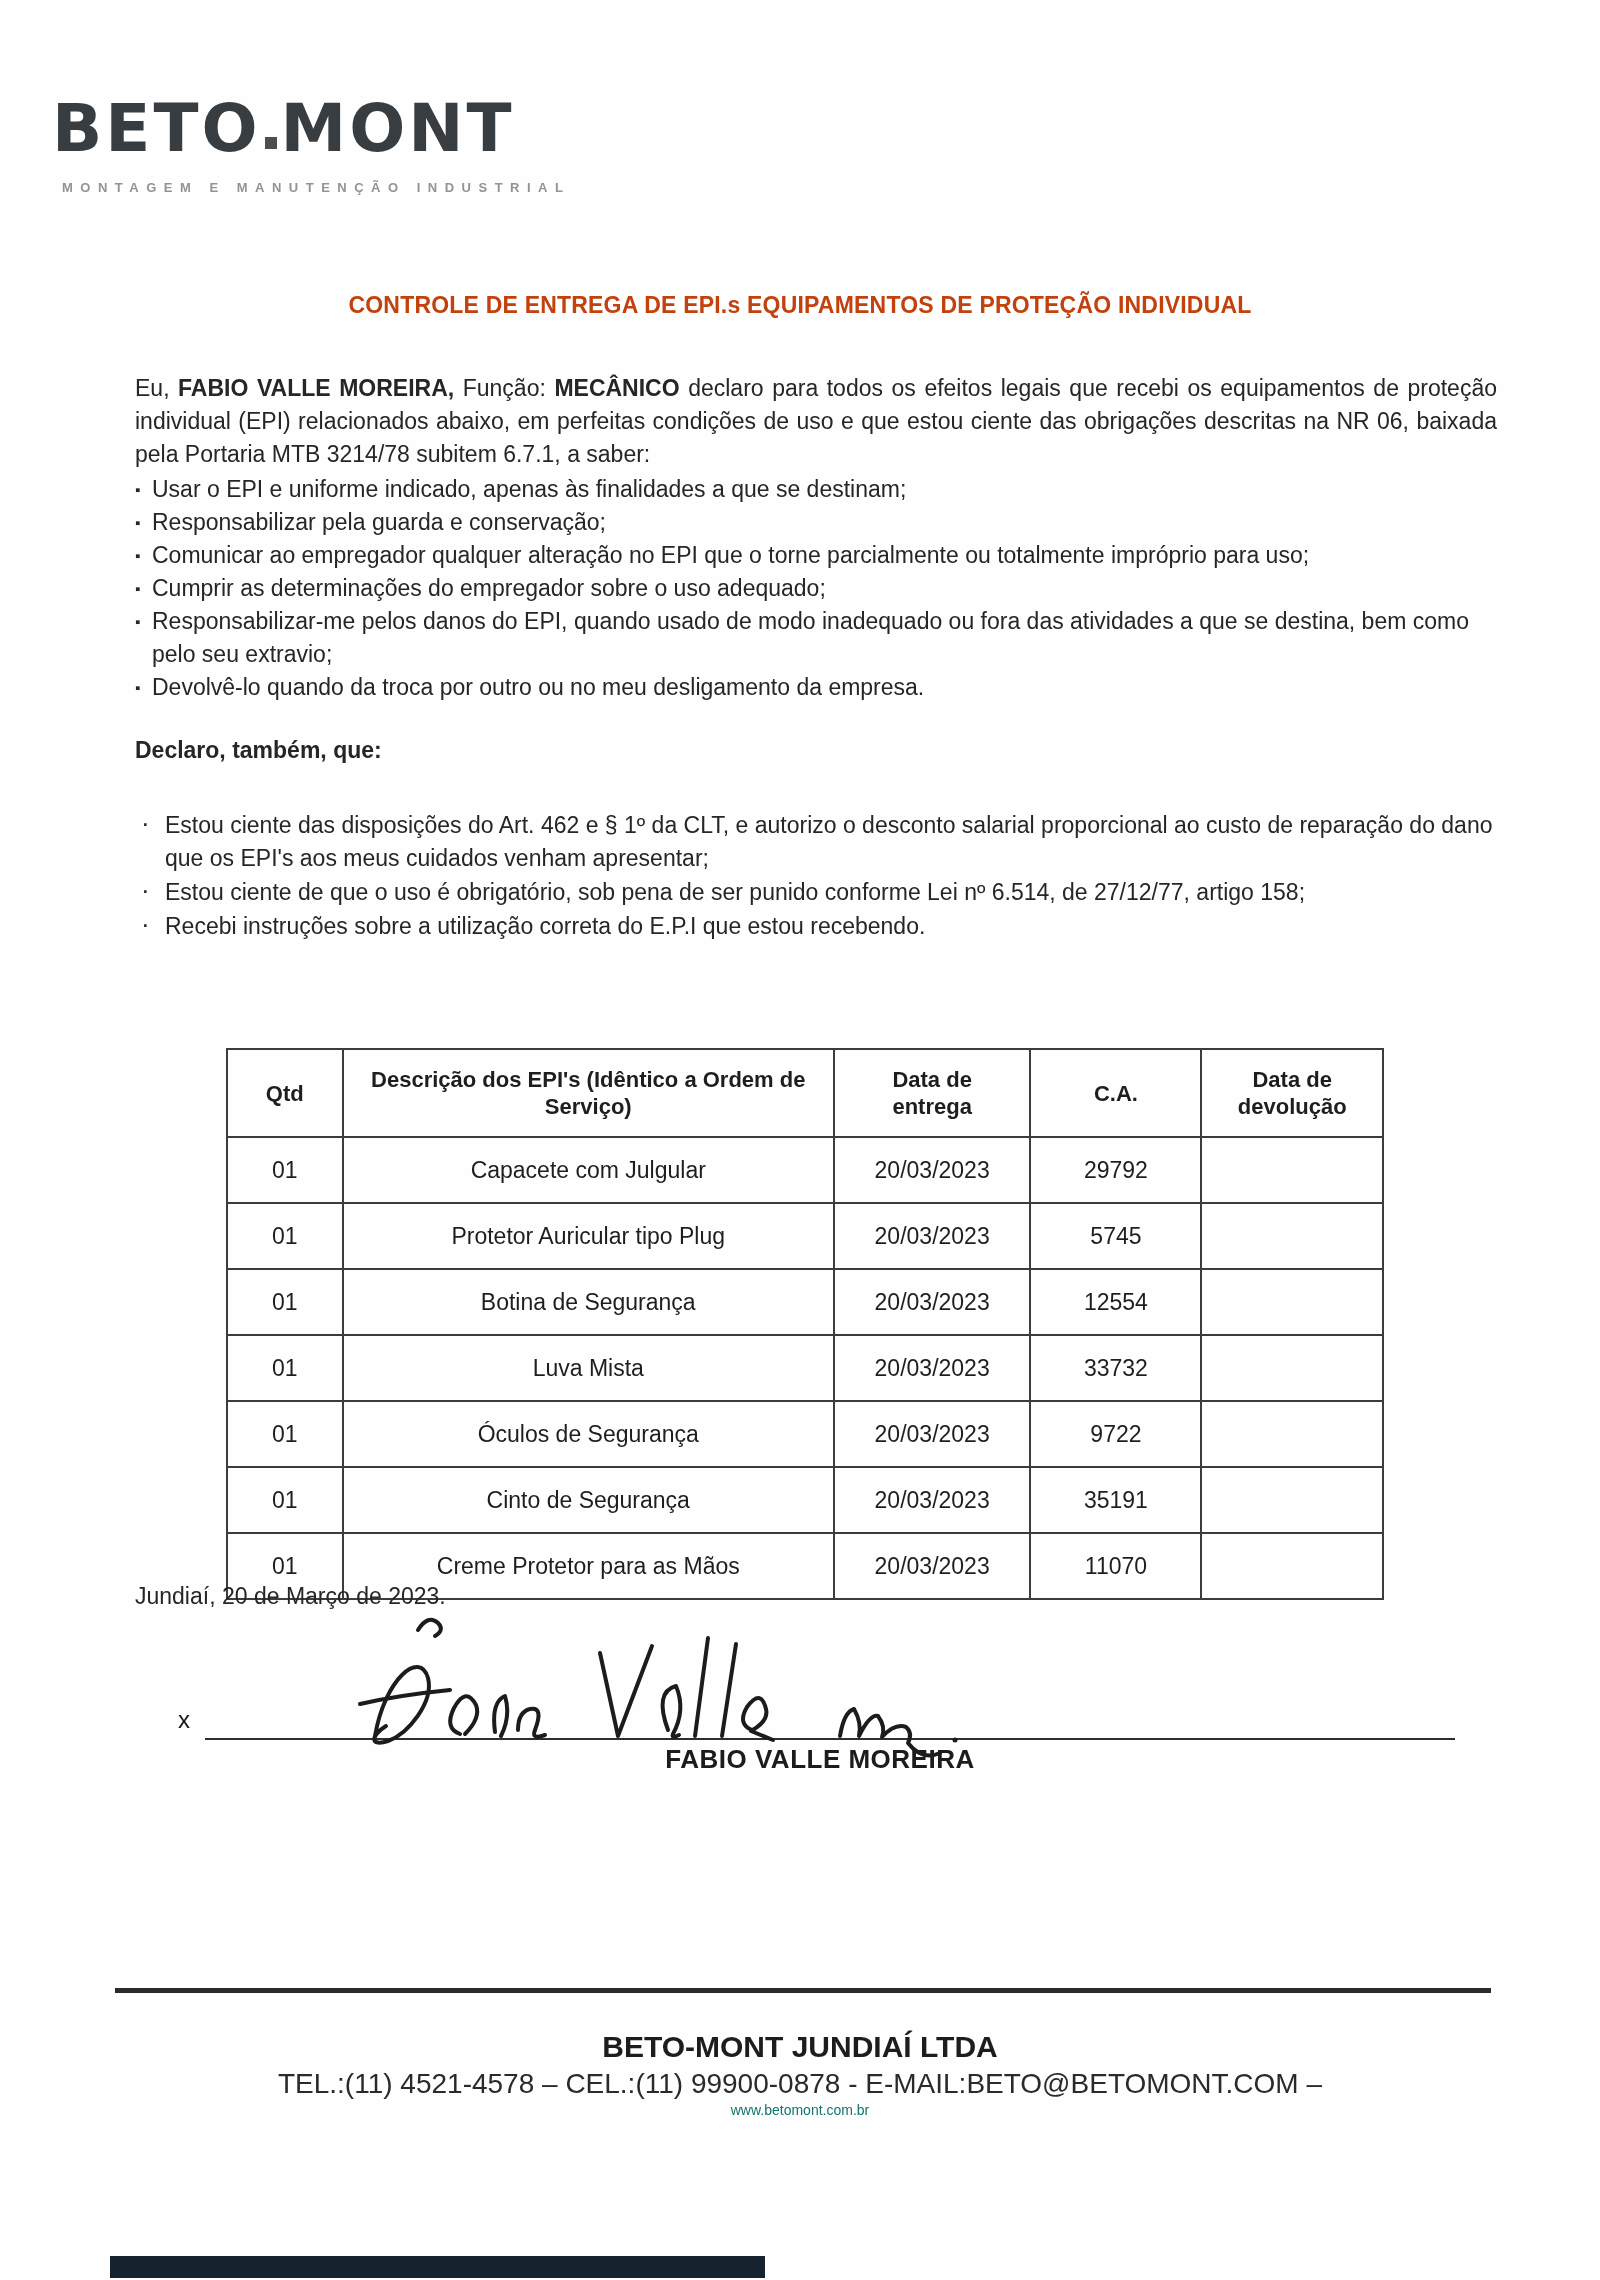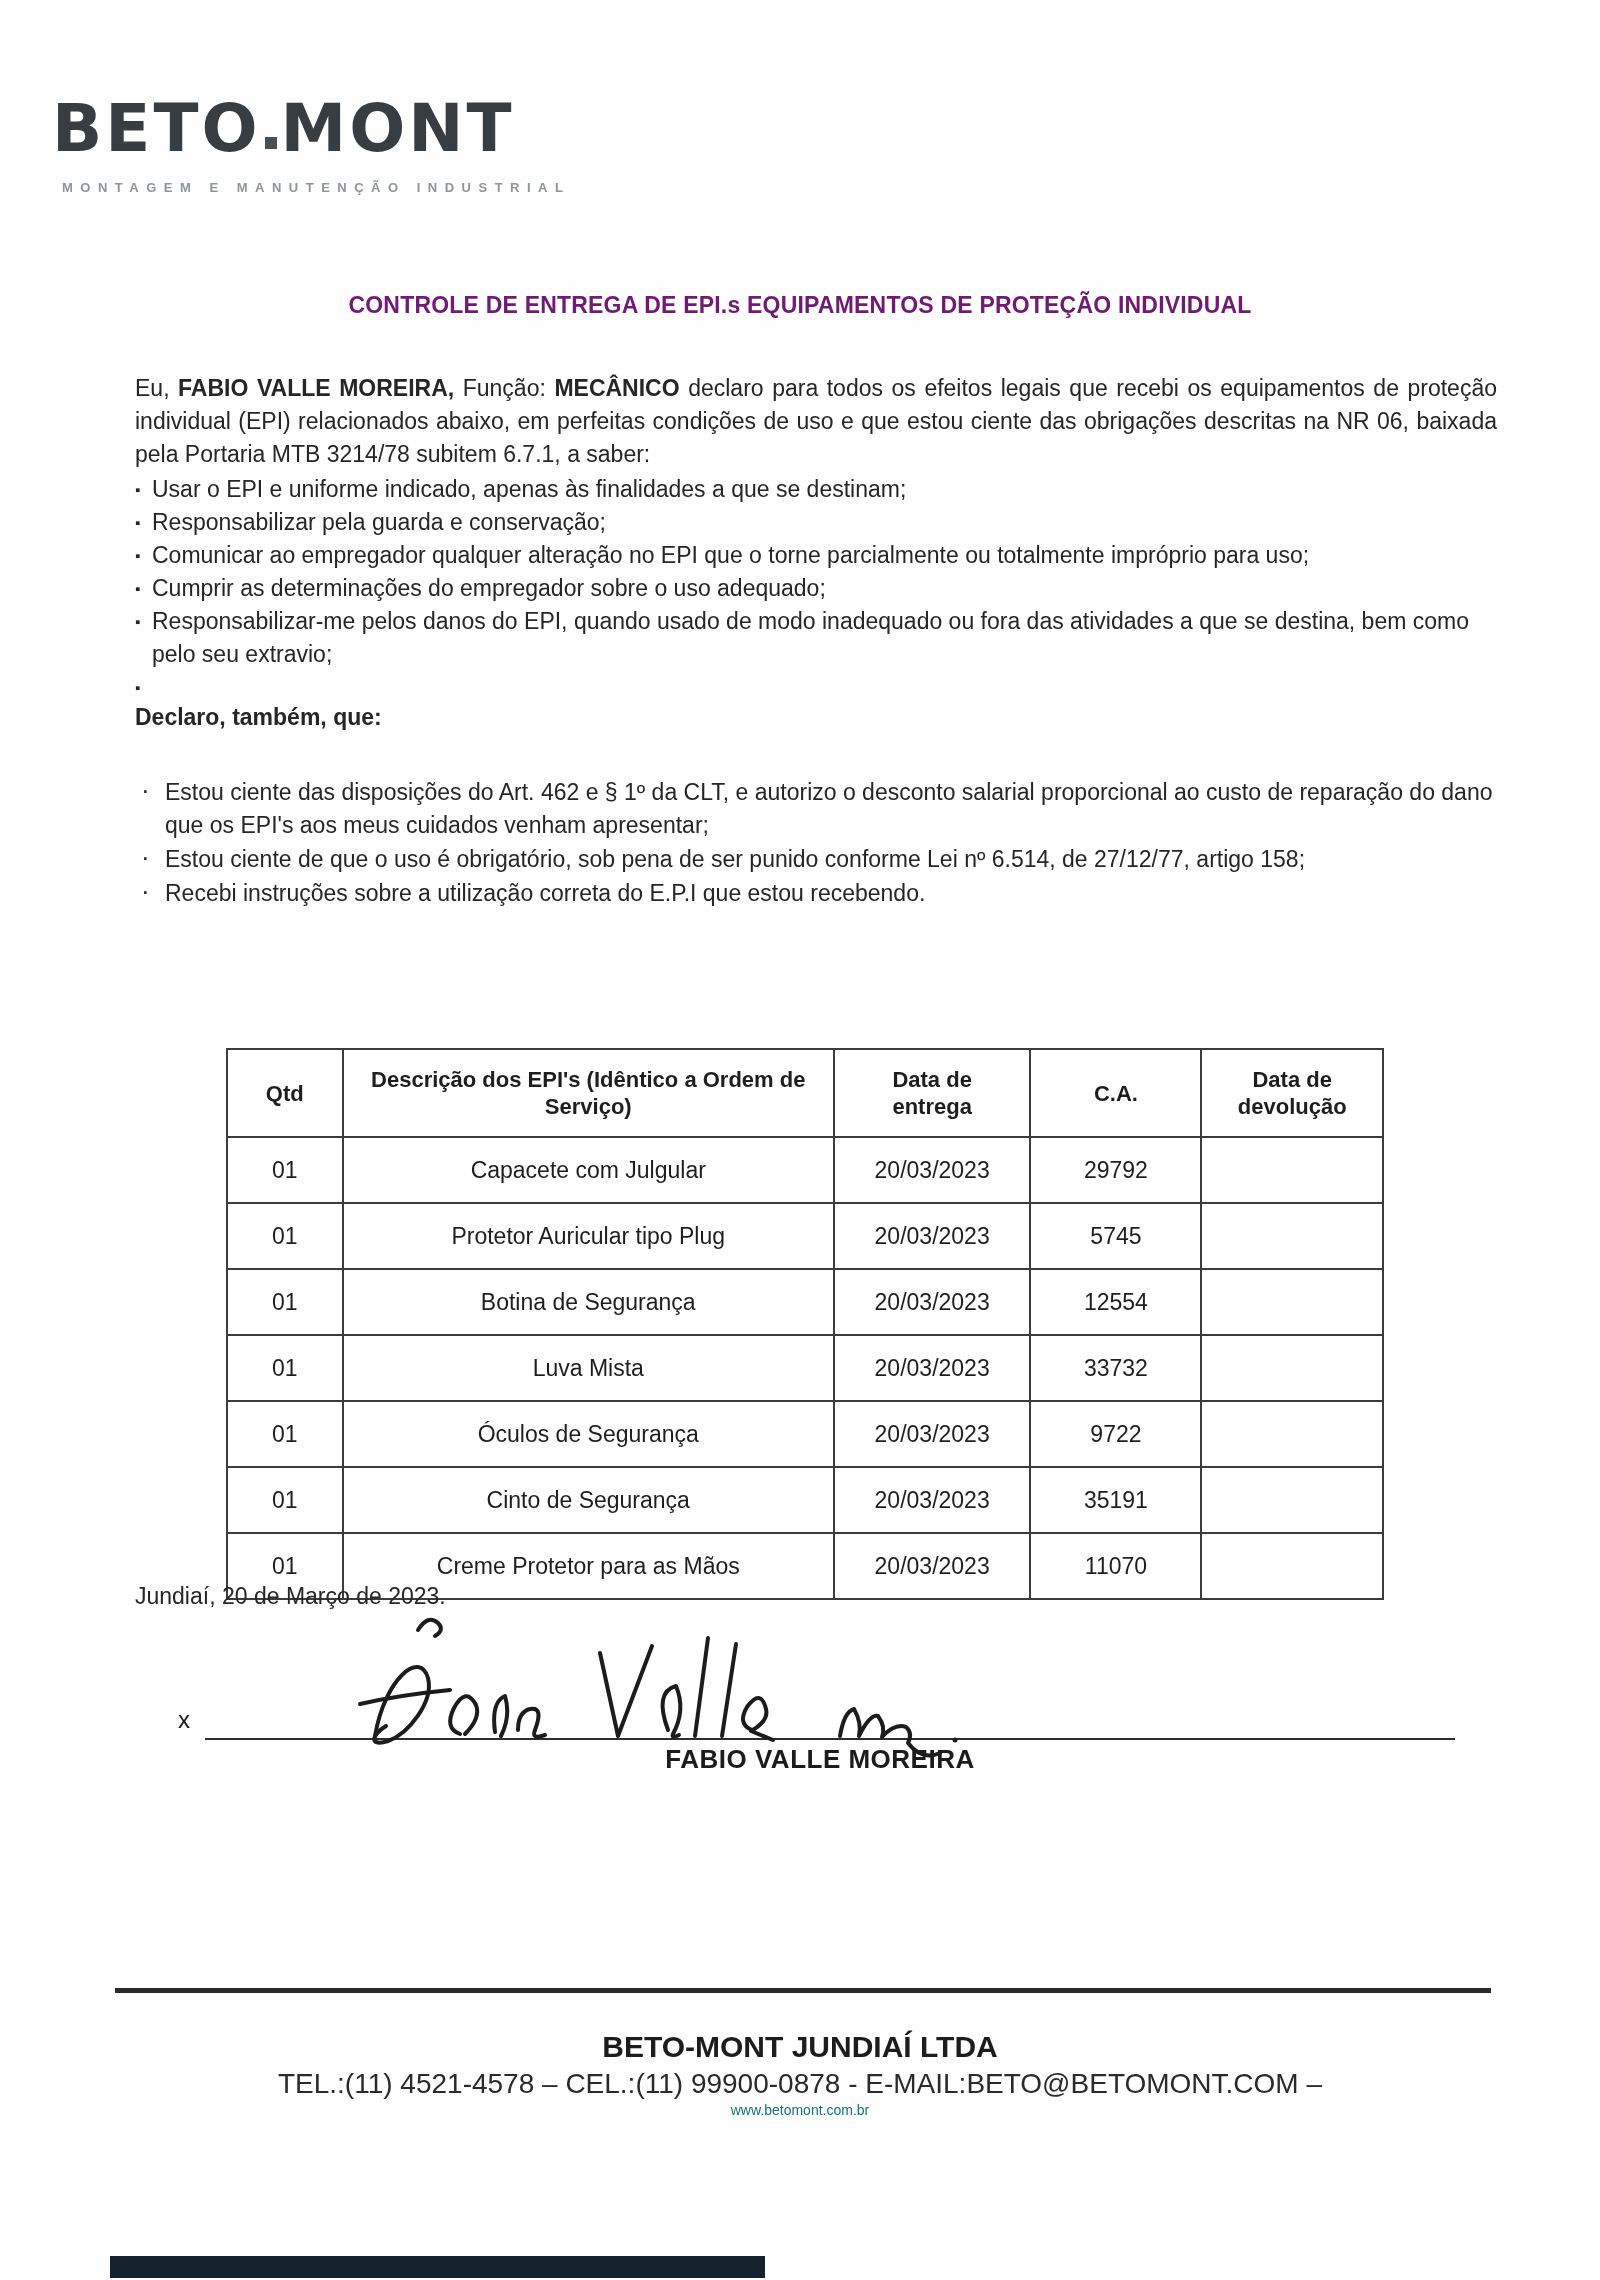--- a/index.html
+++ b/index.html
@@ -17,21 +17,21 @@
     font-weight:bold;font-size:66px;letter-spacing:3px;color:#383d41;line-height:1;
   }
   .logo-dot{display:inline-block;width:12px;height:12px;background:#4a4f54;margin:0 4px 2px 4px;}
   .logo-tagline{
     margin-top:18px;margin-left:10px;font-size:13px;letter-spacing:7.5px;color:#8f9498;font-weight:bold;
   }
 
   
   .doc-title{
     position:absolute;left:0;right:0;top:292px;text-align:center;
-    font-weight:bold;font-size:23px;color:#701a75;letter-spacing:.2px;
+    font-weight:bold;font-size:23px;color:#c2410c;letter-spacing:.2px;
   }
 
   
   .body-block{position:absolute;left:135px;top:372px;width:1362px;font-size:23px;line-height:33px;color:#262626;}
   .intro{margin:0;text-align:justify;}
   .b-list{margin-top:2px;}
   .b-item{position:relative;padding-left:17px;text-align:left;}
   .b-item .sq{position:absolute;left:0;top:0;font-size:15px;line-height:33px;}
   .declaro{font-weight:bold;margin-top:30px;margin-bottom:42px;}
   .b2-item{position:relative;padding-left:30px;margin-bottom:1px;}
@@ -84,21 +84,21 @@
 
   <div class="body-block">
     <p class="intro"><span>Eu, </span><b>FABIO VALLE MOREIRA,</b><span> Função: </span><b>MECÂNICO</b><span> declaro para todos os efeitos legais que recebi os equipamentos de proteção individual (EPI) relacionados abaixo, em perfeitas condições de uso e que estou ciente das obrigações descritas na NR 06, baixada pela Portaria MTB 3214/78 subitem 6.7.1, a saber:</span></p>
 
     <div class="b-list">
       <div class="b-item"><span class="sq">▪</span><span>Usar o EPI e uniforme indicado, apenas às finalidades a que se destinam;</span></div>
       <div class="b-item"><span class="sq">▪</span><span>Responsabilizar pela guarda e conservação;</span></div>
       <div class="b-item"><span class="sq">▪</span><span>Comunicar ao empregador qualquer alteração no EPI que o torne parcialmente ou totalmente impróprio para uso;</span></div>
       <div class="b-item"><span class="sq">▪</span><span>Cumprir as determinações do empregador sobre o uso adequado;</span></div>
       <div class="b-item"><span class="sq">▪</span><span>Responsabilizar-me pelos danos do EPI, quando usado de modo inadequado ou fora das atividades a que se destina, bem como pelo seu extravio;</span></div>
-      <div class="b-item"><span class="sq">▪</span></div>
+      <div class="b-item"><span class="sq">▪</span><span>Devolvê-lo quando da troca por outro ou no meu desligamento da empresa.</span></div>
     </div>
 
     <div class="declaro">Declaro, também, que:</div>
 
     <div class="b-list">
       <div class="b2-item"><span class="dot">·</span><span>Estou ciente das disposições do Art. 462 e § 1º da CLT, e autorizo o desconto salarial proporcional ao custo de reparação do dano que os EPI's aos meus cuidados venham apresentar;</span></div>
       <div class="b2-item"><span class="dot">·</span><span>Estou ciente de que o uso é obrigatório, sob pena de ser punido conforme Lei nº 6.514, de 27/12/77, artigo 158;</span></div>
       <div class="b2-item"><span class="dot">·</span><span>Recebi instruções sobre a utilização correta do E.P.I que estou recebendo.</span></div>
     </div>
   </div>

